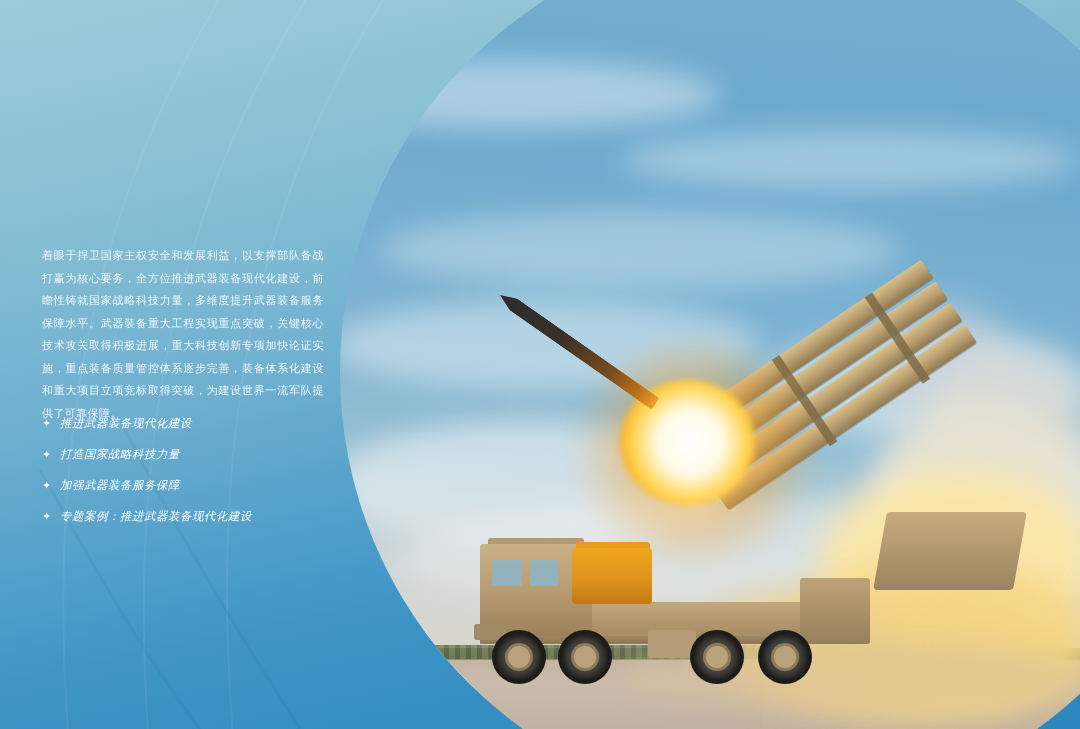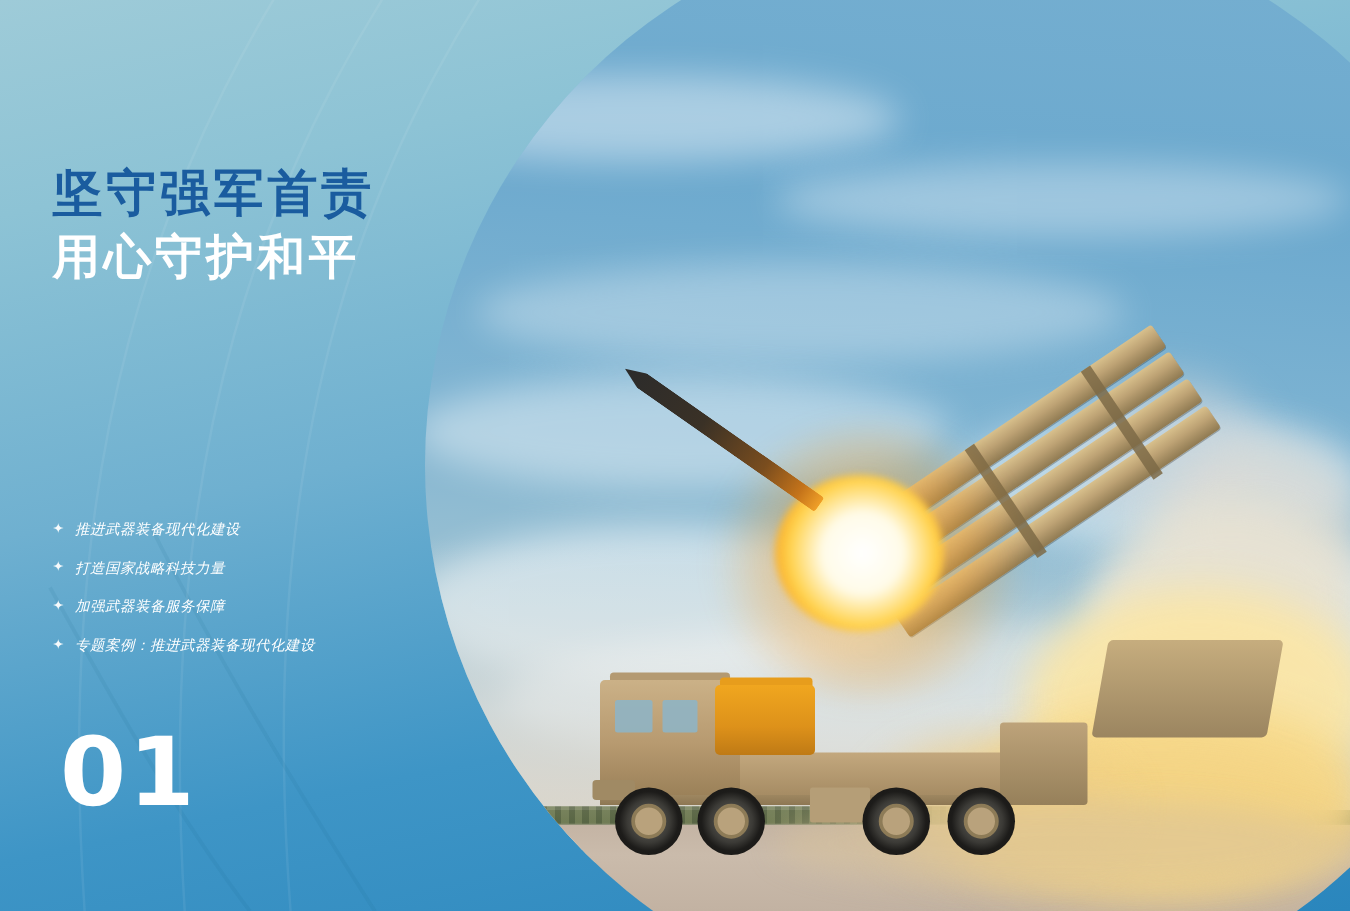--- a/index.html
+++ b/index.html
@@ -218,41 +218,37 @@
         <div class="wheel w1"></div>
         <div class="wheel w2"></div>
         <div class="wheel w3"></div>
         <div class="wheel w4"></div>
       </div>
     </div>
   </div>
 
   <div class="panel">
 
-    <div class="title">
-      <div class="line1">坚守强军首责</div>
-      <div class="line2">用心守护和平</div>
+
+    <div class="para">着眼于捍卫国家主权安全和发展利益，以支撑部队备战打赢为核心要务，全方位推进武器装备现代化建设，前瞻性铸就国家战略科技力量，多维度提升武器装备服务保障水平。武器装备重大工程实现重点突破，关键核心技术攻关取得积极进展，重大科技创新专项加快论证实施，重点装备质量管控体系逐步完善，装备体系化建设和重大项目立项竞标取得突破，为建设世界一流军队提供了可靠保障。</div>
+
+    <div class="bullets">
+      <div class="bullet">
+        <span class="mk">✦</span>
+        <span class="tx">推进武器装备现代化建设</span>
+      </div>
+      <div class="bullet">
+        <span class="mk">✦</span>
+        <span class="tx">打造国家战略科技力量</span>
+      </div>
+      <div class="bullet">
+        <span class="mk">✦</span>
+        <span class="tx">加强武器装备服务保障</span>
+      </div>
+      <div class="bullet">
+        <span class="mk">✦</span>
+        <span class="tx">专题案例：推进武器装备现代化建设</span>
+      </div>
     </div>
 
-
-    <div class="bullets">
-      <div class="bullet">
-        <span class="mk">✦</span>
-        <span class="tx">推进武器装备现代化建设</span>
-      </div>
-      <div class="bullet">
-        <span class="mk">✦</span>
-        <span class="tx">打造国家战略科技力量</span>
-      </div>
-      <div class="bullet">
-        <span class="mk">✦</span>
-        <span class="tx">加强武器装备服务保障</span>
-      </div>
-      <div class="bullet">
-        <span class="mk">✦</span>
-        <span class="tx">专题案例：推进武器装备现代化建设</span>
-      </div>
-    </div>
-
-    <div class="bignum">01</div>
   </div>
 
 </div>
 
 </body></html>

